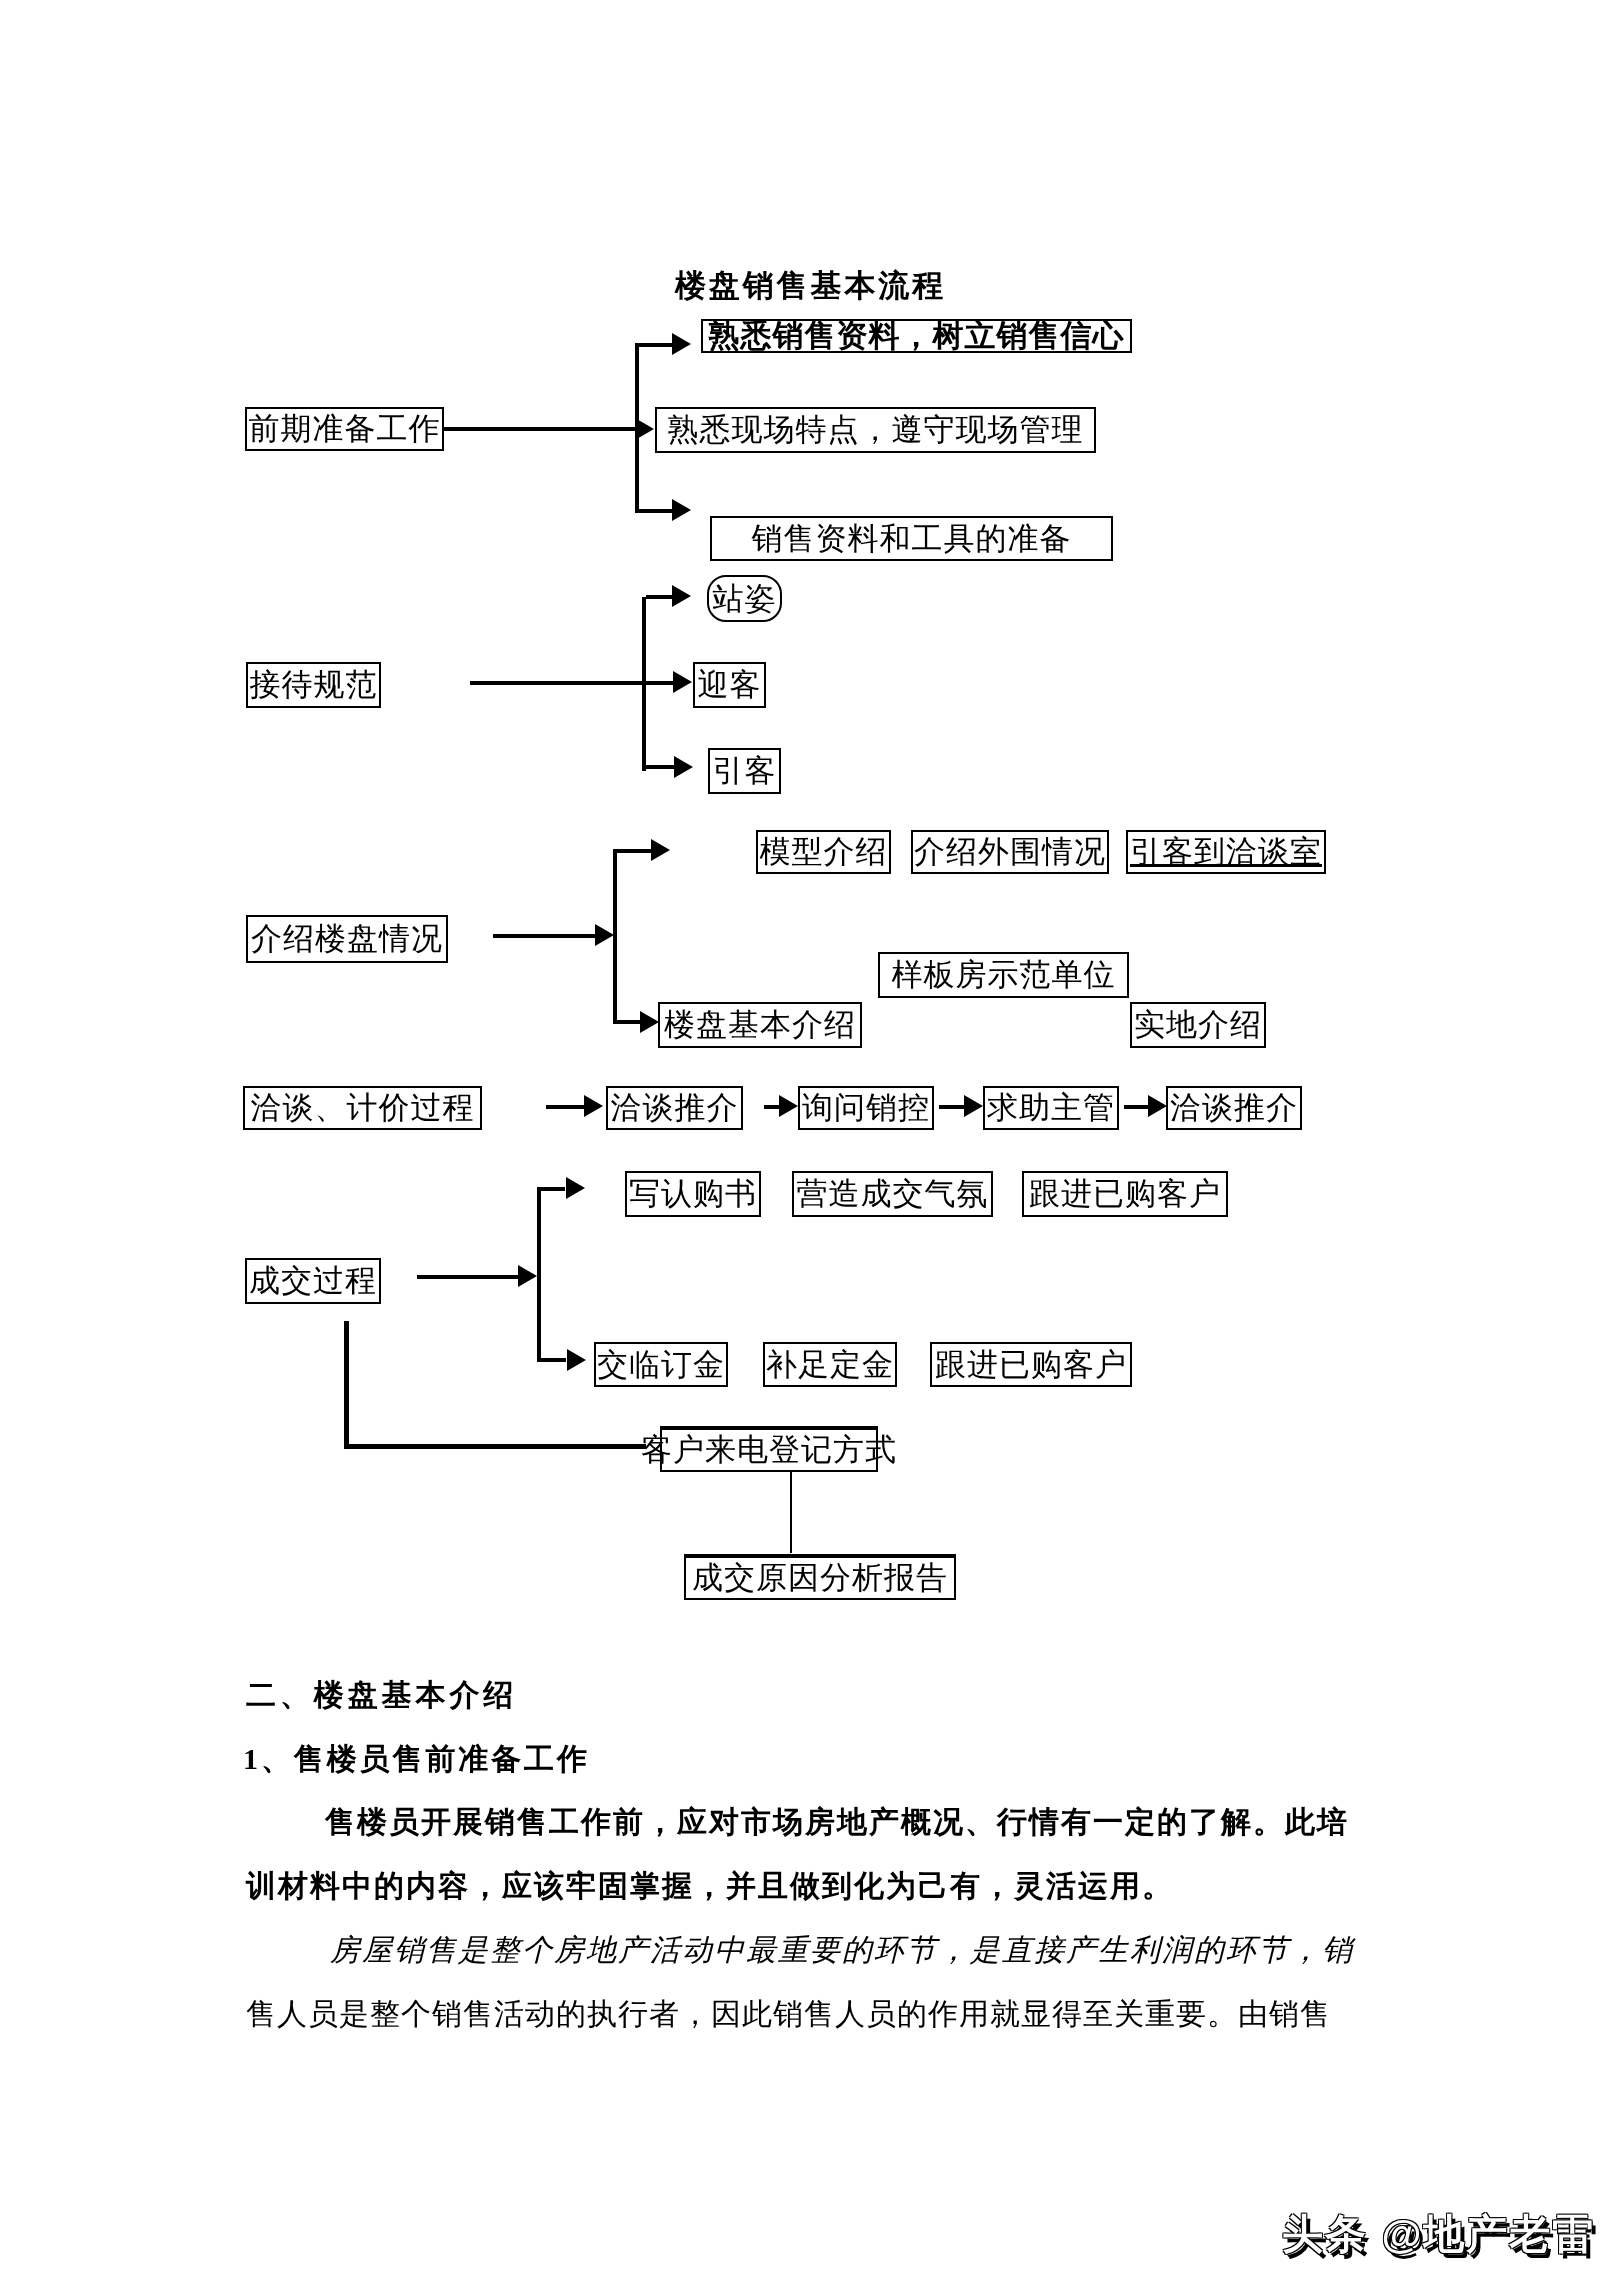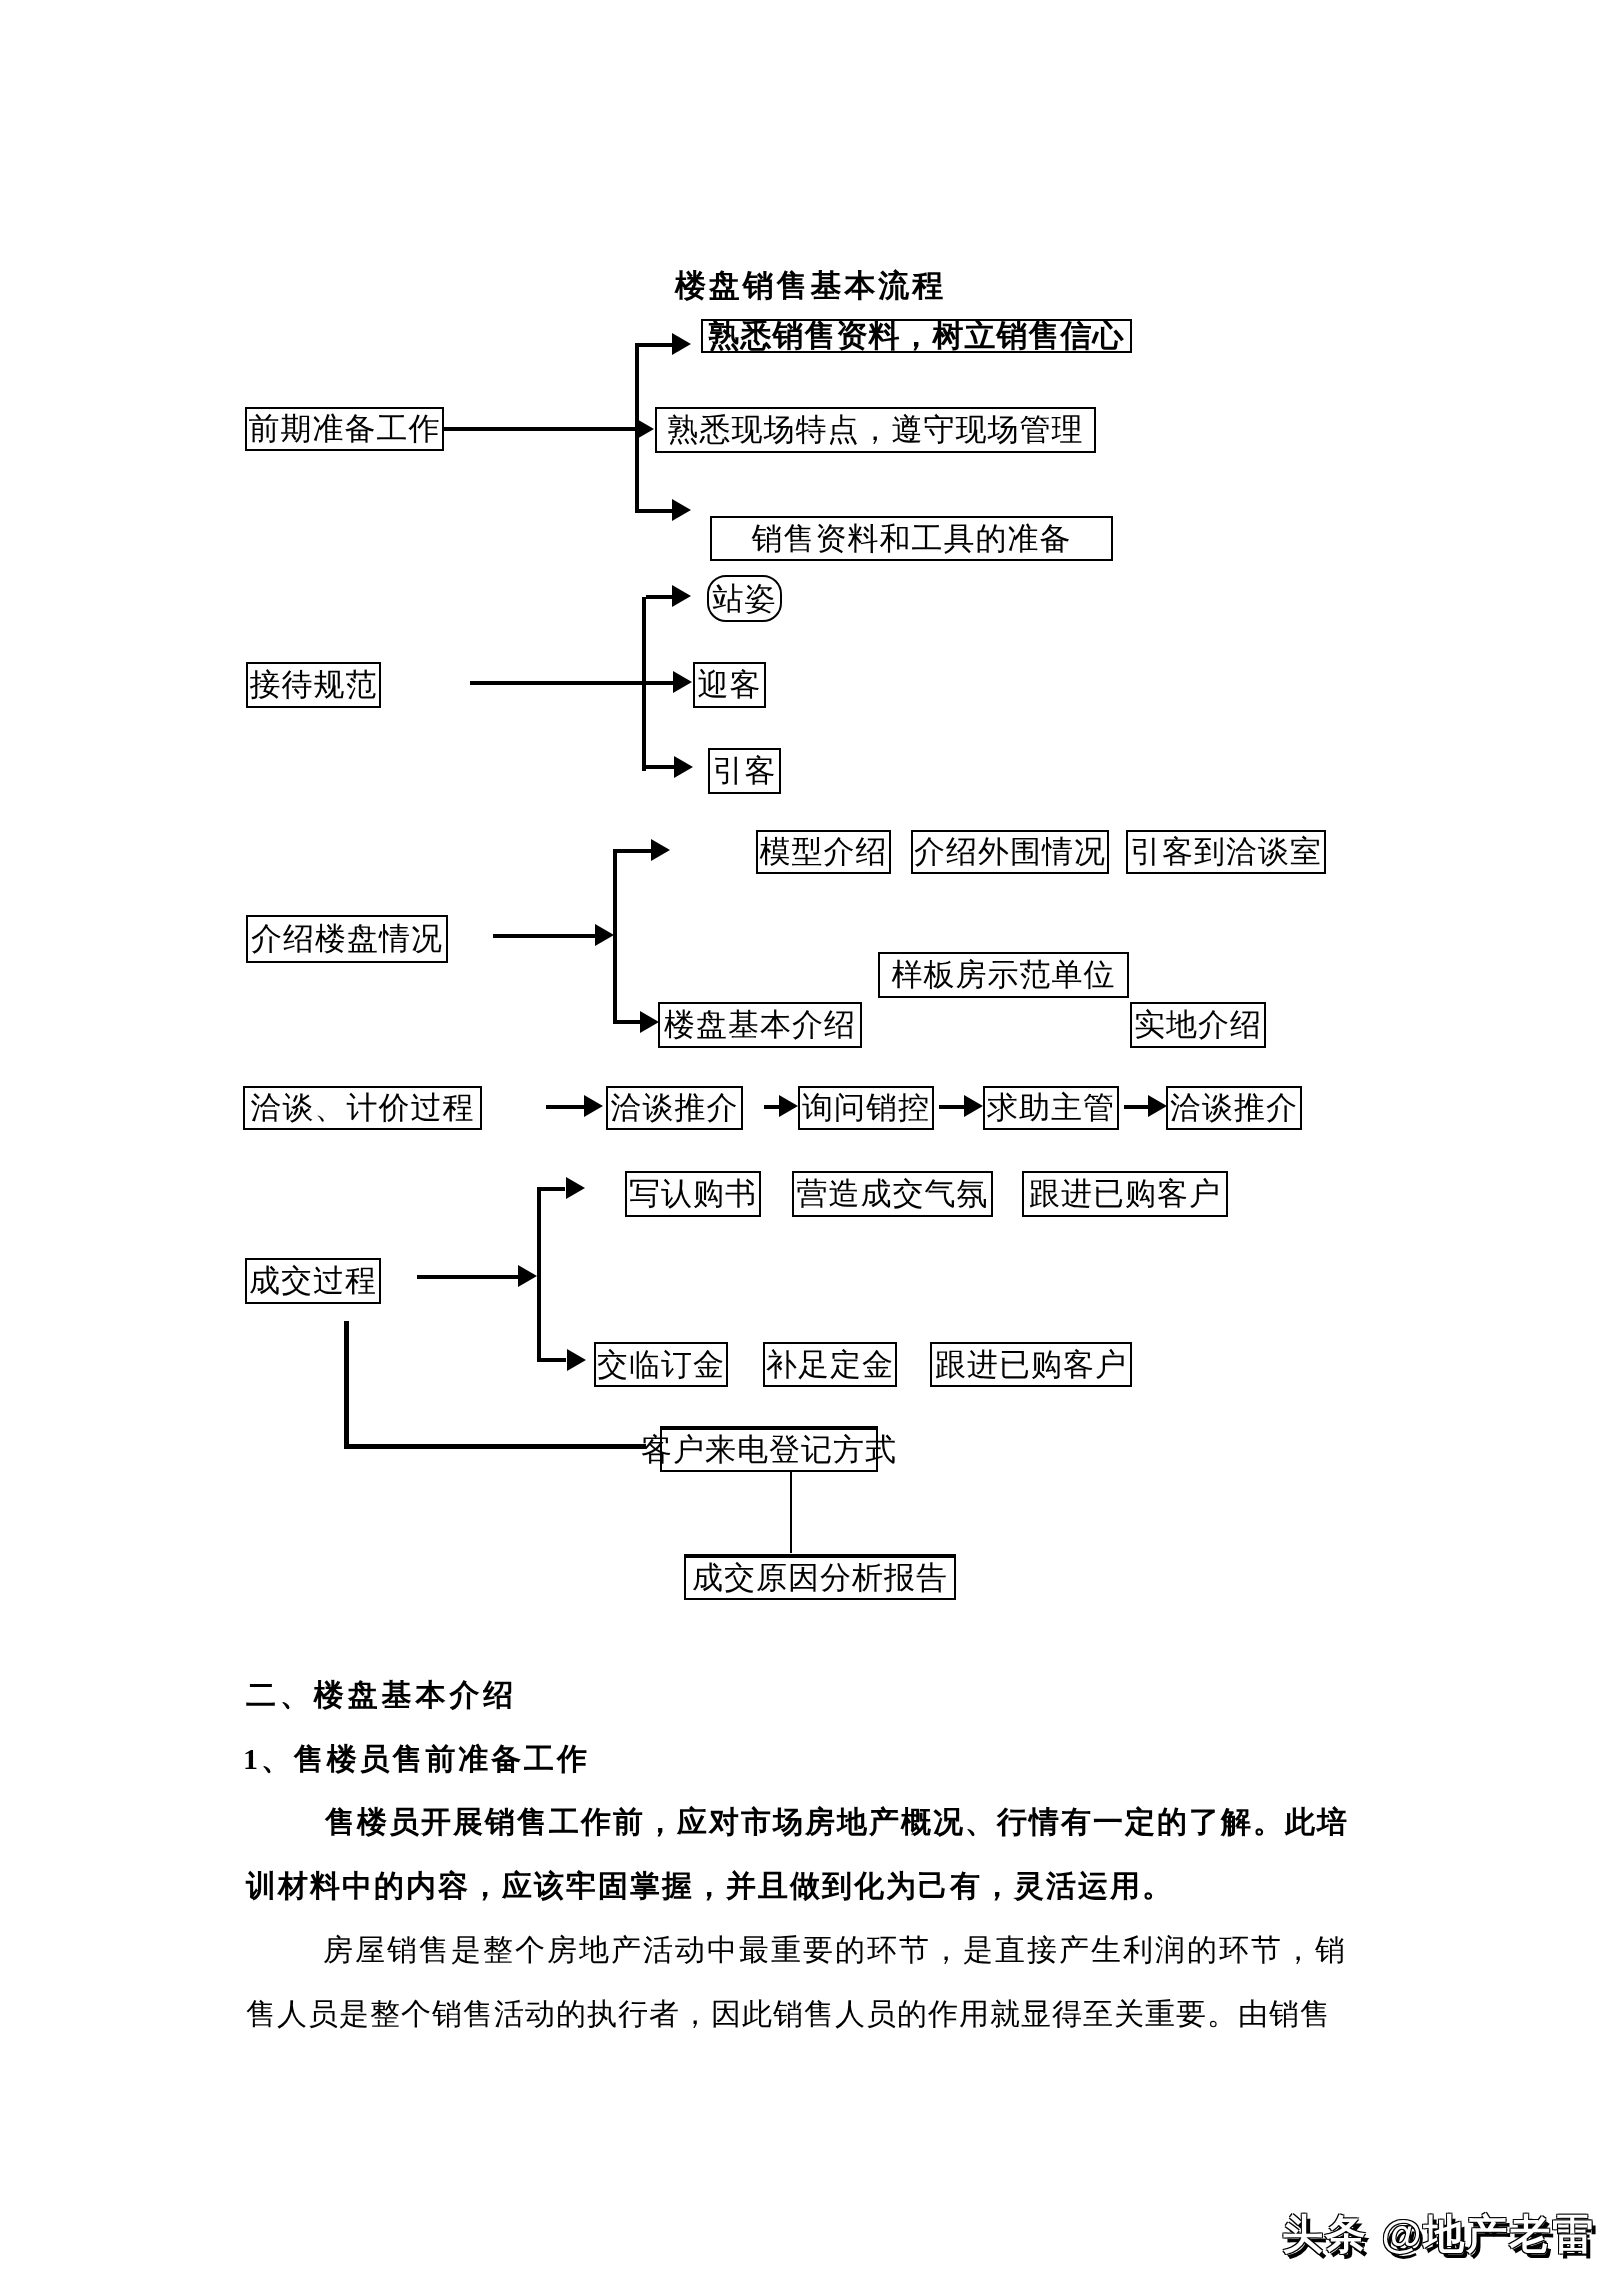--- a/index.html
+++ b/index.html
@@ -75,21 +75,21 @@
   <div class="fbox" style="left:708px;top:748px;width:73px;height:46px;">引客</div>
 
   <div class="fbox" style="left:246px;top:915px;width:202px;height:48px;">介绍楼盘情况</div>
   <i class="ln" style="left:493px;top:934px;width:102px;height:3.9px;"></i>
   <i class="ah" style="left:595px;top:924px;"></i>
   <i class="ln" style="left:613px;top:849px;width:3.9px;height:175px;"></i>
   <i class="ln" style="left:617px;top:849px;width:34px;height:3.9px;"></i>
   <i class="ah" style="left:651px;top:839px;"></i>
   <div class="fbox" style="left:756px;top:830px;width:135px;height:44px;">模型介绍</div>
   <div class="fbox" style="left:911px;top:830px;width:198px;height:44px;">介绍外围情况</div>
-  <div class="fbox" style="left:1126px;top:830px;width:200px;height:44px;">引客到洽谈室</div>
+  <div class="fbox" style="left:1126px;top:830px;width:200px;height:44px;text-decoration:underline;">引客到洽谈室</div>
   <i class="ln" style="left:617px;top:1020px;width:23.5px;height:3.9px;"></i>
   <i class="ah" style="left:640px;top:1011px;"></i>
   <div class="fbox" style="left:658px;top:1002px;width:204px;height:46px;">楼盘基本介绍</div>
   <div class="fbox" style="left:878px;top:952px;width:251px;height:46px;">样板房示范单位</div>
   <div class="fbox" style="left:1130px;top:1002px;width:136px;height:46px;">实地介绍</div>
 
   <div class="fbox" style="left:243px;top:1086px;width:239px;height:44px;">洽谈、计价过程</div>
   <i class="ln" style="left:546px;top:1105px;width:38px;height:3.9px;"></i>
   <i class="ah" style="left:584px;top:1095px;"></i>
   <div class="fbox" style="left:606px;top:1086px;width:137px;height:44px;">洽谈推介</div>
@@ -122,19 +122,19 @@
   <i class="ln" style="left:344px;top:1321px;width:4.9px;height:127px;"></i>
   <i class="ln" style="left:344px;top:1444px;width:302px;height:4.9px;"></i>
   <div class="fbox topthick" style="left:660px;top:1426px;width:218px;height:46px;">客户来电登记方式</div>
   <i class="ln" style="left:790px;top:1472px;width:2px;height:81px;"></i>
   <div class="fbox topthick" style="left:684px;top:1554px;width:272px;height:46px;">成交原因分析报告</div>
 
   <div class="txt bold" style="left:246px;top:1677px;letter-spacing:3.9px;">二、楼盘基本介绍</div>
   <div class="txt bold" style="left:243px;top:1741px;letter-spacing:2.9px;">1、售楼员售前准备工作</div>
   <div class="txt bold" style="left:325px;top:1804px;">售楼员开展销售工作前，应对市场房地产概况、行情有一定的了解。此培</div>
   <div class="txt bold" style="left:246px;top:1868px;">训材料中的内容，应该牢固掌握，并且做到化为己有，灵活运用。</div>
-  <div class="txt" style="left:323px;top:1932px;">房屋销售是整个房地产活动中最重要的环节，是直接产生利润的环节，销</div>
+  <div class="txt" style="left:330px;top:1932px;font-style:italic;">房屋销售是整个房地产活动中最重要的环节，是直接产生利润的环节，销</div>
   <div class="txt" style="left:246px;top:1996px;letter-spacing:1px;">售人员是整个销售活动的执行者，因此销售人员的作用就显得至关重要。由销售</div>
 
   <div class="watermark">头条 @地产老雷</div>
 
 </div>
 
 
 </body></html>

